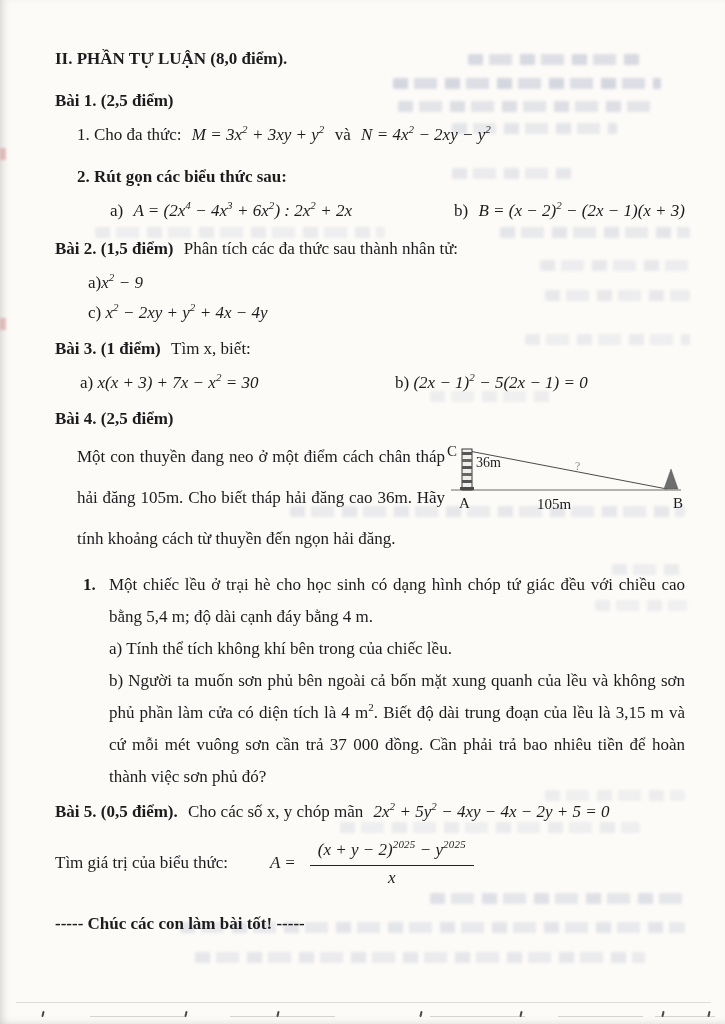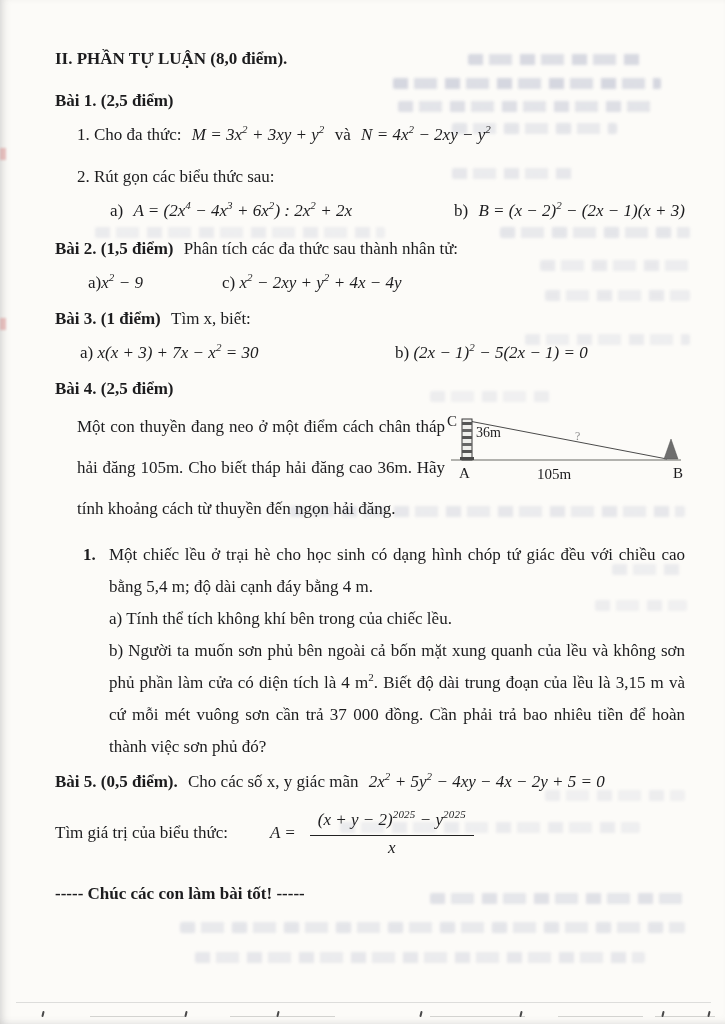--- a/index.html
+++ b/index.html
@@ -89,40 +89,40 @@
 
     <p class="line ind mt4">
       <span class="b" style="font-weight:normal;">1. Cho đa thức:</span>
       <span class="math gap6">M = 3x<sup>2</sup> + 3xy + y<sup>2</sup></span>
       <span class="gap6">và</span>
       <span class="math gap6">N = 4x<sup>2</sup> − 2xy − y<sup>2</sup></span>
     </p>
 
 
     <p class="line ind mt2">
-      <span class="b" style="font-weight:normal;">2. Rút gọn các biểu thức sau:</span>
+      <span class="b" style="font-weight:bold;">2. Rút gọn các biểu thức sau:</span>
     </p>
 
     <div class="row mt4" style="margin-left:10px;justify-content:flex-end;">
       <span class="c336">
         <span>a)</span>
         <span class="math gap6">A = (2x<sup>4</sup> − 4x<sup>3</sup> + 6x<sup>2</sup>) : 2x<sup>2</sup> + 2x</span>
       </span>
       <span>
         <span>b)</span>
         <span class="math gap6">B = (x − 2)<sup>2</sup> − (2x − 1)(x + 3)</span>
       </span>
     </div>
 
     <p class="line mt8">
       <span class="b">Bài 2. (1,5 điểm)</span>
       <span class="gap6">Phân tích các đa thức sau thành nhân tử:</span>
     </p>
 
-    <div class="row mt4" style="margin-left:33px;">
+    <div class="row mt4" style="margin-left:33px;flex-direction:column;">
       <span class="c134">
         <span>a)</span><span class="math">x<sup>2</sup> − 9</span>
       </span>
       <span>
         <span>c)</span>
         <span class="math">x<sup>2</sup> − 2xy + y<sup>2</sup> + 4x − 4y</span>
       </span>
     </div>
 
     <p class="line mt6">
@@ -180,21 +180,21 @@
       <span class="tent-num">1.</span>
       <div class="tent-body">
         <div>Một chiếc lều ở trại hè cho học sinh có dạng hình chóp tứ giác đều với chiều cao bằng 5,4 m; độ dài cạnh đáy bằng 4 m.</div>
         <div style="text-align:left;">a) Tính thể tích không khí bên trong của chiếc lều.</div>
         <div>b) Người ta muốn sơn phủ bên ngoài cả bốn mặt xung quanh của lều và không sơn phủ phần làm cửa có diện tích là 4 m<sup>2</sup>. Biết độ dài trung đoạn của lều là 3,15 m  và cứ mỗi mét vuông sơn cần trả 37 000 đồng. Cần phải trả bao nhiêu tiền để hoàn thành việc sơn phủ đó?</div>
       </div>
     </div>
 
     <p class="line bai5-line">
       <span class="b">Bài 5. (0,5 điểm).</span>
-      <span class="gap6">Cho các số x, y giác mãn</span>
+      <span class="gap6">Cho các số x, y chóp mãn</span>
       <span class="math gap6">2x<sup>2</sup> + 5y<sup>2</sup> − 4xy − 4x − 2y + 5 = 0</span>
     </p>
 
     <div class="expr-row">
       <span>Tìm giá trị của biểu thức:</span>
       <span class="math" style="margin-left:42px;">A =</span>
       <span class="frac math">
         <span class="num">(x + y − 2)<sup>2025</sup> − y<sup>2025</sup></span>
         <span class="den">x</span>
       </span>

